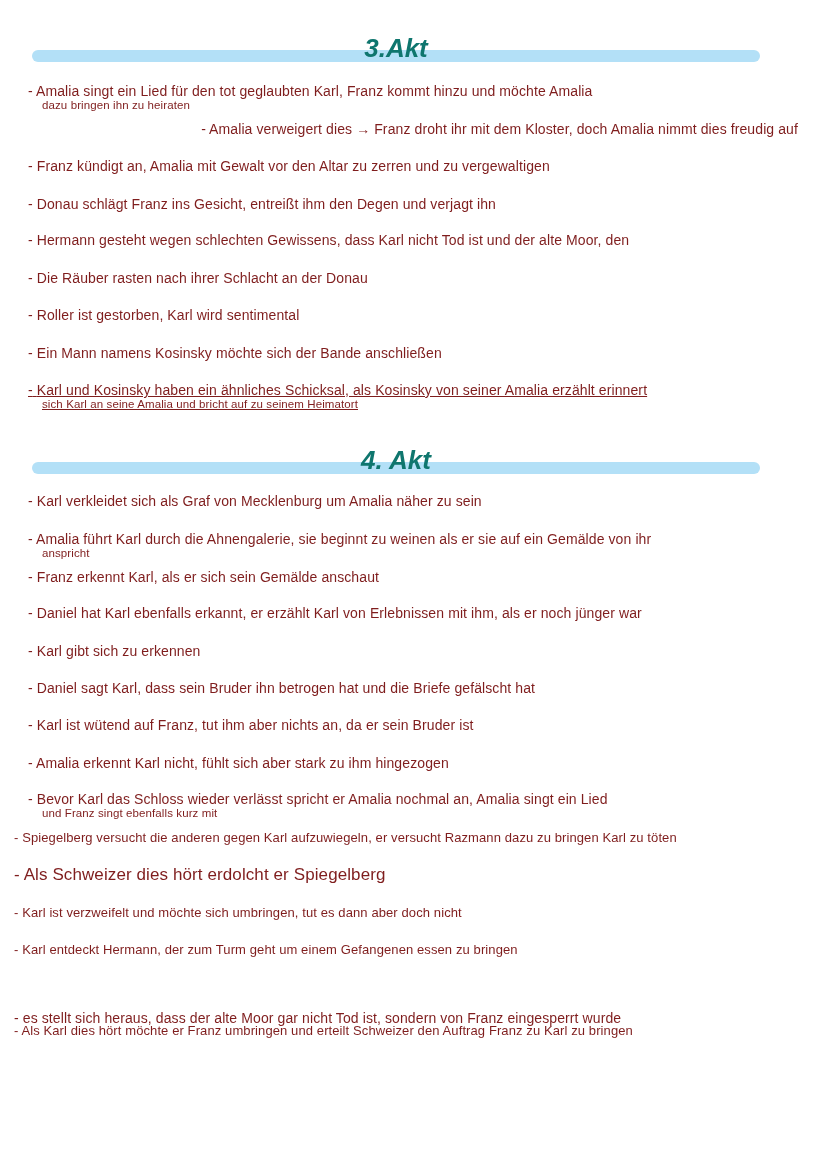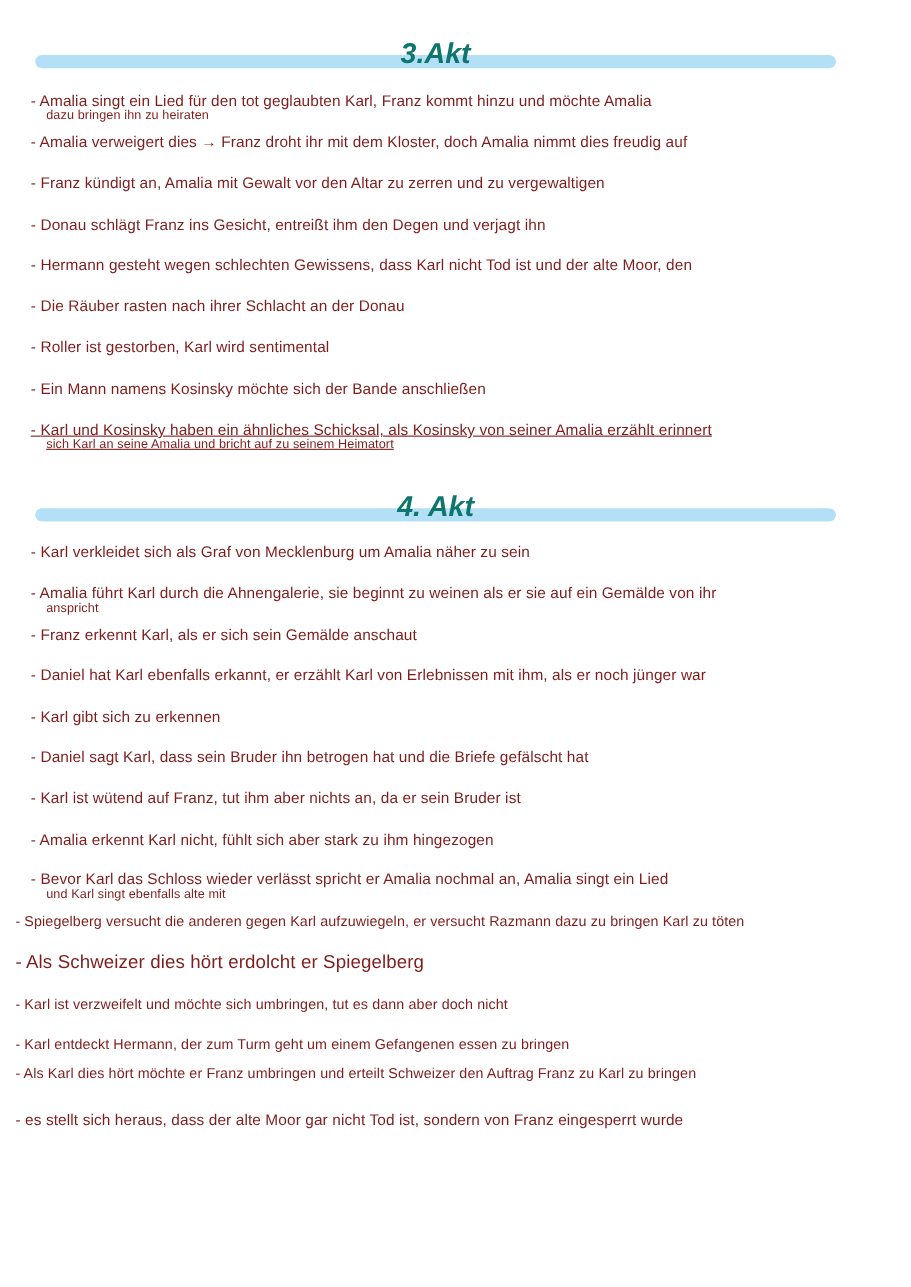--- a/index.html
+++ b/index.html
@@ -26,21 +26,21 @@
   </style>
 </head>
 <body>
 
 <div class="heading-wrap" style="top:32px;">
   <div class="heading-bar"></div>
   <div class="heading-text">3.Akt</div>
 </div>
 
 <div class="note" style="top:84px;"><span>-</span> <span>Amalia singt ein Lied für den tot geglaubten Karl, Franz kommt hinzu und möchte Amalia</span><span class="cont">dazu bringen ihn zu heiraten</span></div>
-<div class="note" style="top:122px;"><span>-</span> <span>Amalia verweigert dies → Franz droht ihr mit dem Kloster, doch Amalia nimmt dies freudig auf</span></div>
+<div class="note" style="top:122px;text-align:right;"><span>-</span> <span>Amalia verweigert dies → Franz droht ihr mit dem Kloster, doch Amalia nimmt dies freudig auf</span></div>
 <div class="note" style="top:159px;"><span>-</span> <span>Franz kündigt an, Amalia mit Gewalt vor den Altar zu zerren und zu vergewaltigen</span></div>
 <div class="note" style="top:197px;"><span>-</span> <span>Donau schlägt Franz ins Gesicht, entreißt ihm den Degen und verjagt ihn</span></div>
 <div class="note" style="top:233px;"><span>-</span> <span>Hermann gesteht wegen schlechten Gewissens, dass Karl nicht Tod ist und der alte Moor, den</span></div>
 <div class="note" style="top:271px;"><span>-</span> <span>Die Räuber rasten nach ihrer Schlacht an der Donau</span></div>
 <div class="note" style="top:308px;"><span>-</span> <span>Roller ist gestorben, Karl wird sentimental</span></div>
 <div class="note" style="top:346px;"><span>-</span> <span>Ein Mann namens Kosinsky möchte sich der Bande anschließen</span></div>
 <div class="note" style="top:383px;text-decoration:underline;"><span>-</span> <span>Karl und Kosinsky haben ein ähnliches Schicksal, als Kosinsky von seiner Amalia erzählt erinnert</span><span class="cont">sich Karl an seine Amalia und bricht auf zu seinem Heimatort</span></div>
 
 <div class="heading-wrap" style="top:444px;">
   <div class="heading-bar"></div>
@@ -48,19 +48,19 @@
 </div>
 
 <div class="note" style="top:494px;"><span>-</span> <span>Karl verkleidet sich als Graf von Mecklenburg um Amalia näher zu sein</span></div>
 <div class="note" style="top:532px;"><span>-</span> <span>Amalia führt Karl durch die Ahnengalerie, sie beginnt zu weinen als er sie auf ein Gemälde von ihr</span><span class="cont">anspricht</span></div>
 <div class="note" style="top:570px;"><span>-</span> <span>Franz erkennt Karl, als er sich sein Gemälde anschaut</span></div>
 <div class="note" style="top:606px;"><span>-</span> <span>Daniel hat Karl ebenfalls erkannt, er erzählt Karl von Erlebnissen mit ihm, als er noch jünger war</span></div>
 <div class="note" style="top:644px;"><span>-</span> <span>Karl gibt sich zu erkennen</span></div>
 <div class="note" style="top:681px;"><span>-</span> <span>Daniel sagt Karl, dass sein Bruder ihn betrogen hat und die Briefe gefälscht hat</span></div>
 <div class="note" style="top:718px;"><span>-</span> <span>Karl ist wütend auf Franz, tut ihm aber nichts an, da er sein Bruder ist</span></div>
 <div class="note" style="top:756px;"><span>-</span> <span>Amalia erkennt Karl nicht, fühlt sich aber stark zu ihm hingezogen</span></div>
-<div class="note" style="top:792px;"><span>-</span> <span>Bevor Karl das Schloss wieder verlässt spricht er Amalia nochmal an, Amalia singt ein Lied</span><span class="cont">und Karl singt ebenfalls alte mit</span></div>
+<div class="note" style="top:792px;"><span>-</span> <span>Bevor Karl das Schloss wieder verlässt spricht er Amalia nochmal an, Amalia singt ein Lied</span><span class="cont">und Franz singt ebenfalls kurz mit</span></div>
 <div class="note" style="top:830px; font-size:13px; left:14px;"><span>-</span> <span>Spiegelberg versucht die anderen gegen Karl aufzuwiegeln, er versucht Razmann dazu zu bringen Karl zu töten</span></div>
 <div class="note" style="top:867px; font-size:17px; left:14px;"><span>-</span> <span>Als Schweizer dies hört erdolcht er Spiegelberg</span></div>
 <div class="note" style="top:905px; font-size:13px; left:14px;"><span>-</span> <span>Karl ist verzweifelt und möchte sich umbringen, tut es dann aber doch nicht</span></div>
 <div class="note" style="top:942px; font-size:13px; left:14px;"><span>-</span> <span>Karl entdeckt Hermann, der zum Turm geht um einem Gefangenen essen zu bringen</span></div>
 <div class="note" style="top:1011px; font-size:14px; left:14px;"><span>-</span> <span>es stellt sich heraus, dass der alte Moor gar nicht Tod ist, sondern von Franz eingesperrt wurde</span></div>
-<div class="note" style="top:968px; font-size:13px; left:14px;"><span>-</span> <span>Als Karl dies hört möchte er Franz umbringen und erteilt Schweizer den Auftrag Franz zu Karl zu bringen</span></div>
+<div class="note" style="top:1023px; font-size:13px; left:14px;"><span>-</span> <span>Als Karl dies hört möchte er Franz umbringen und erteilt Schweizer den Auftrag Franz zu Karl zu bringen</span></div>
 
 </body></html>

